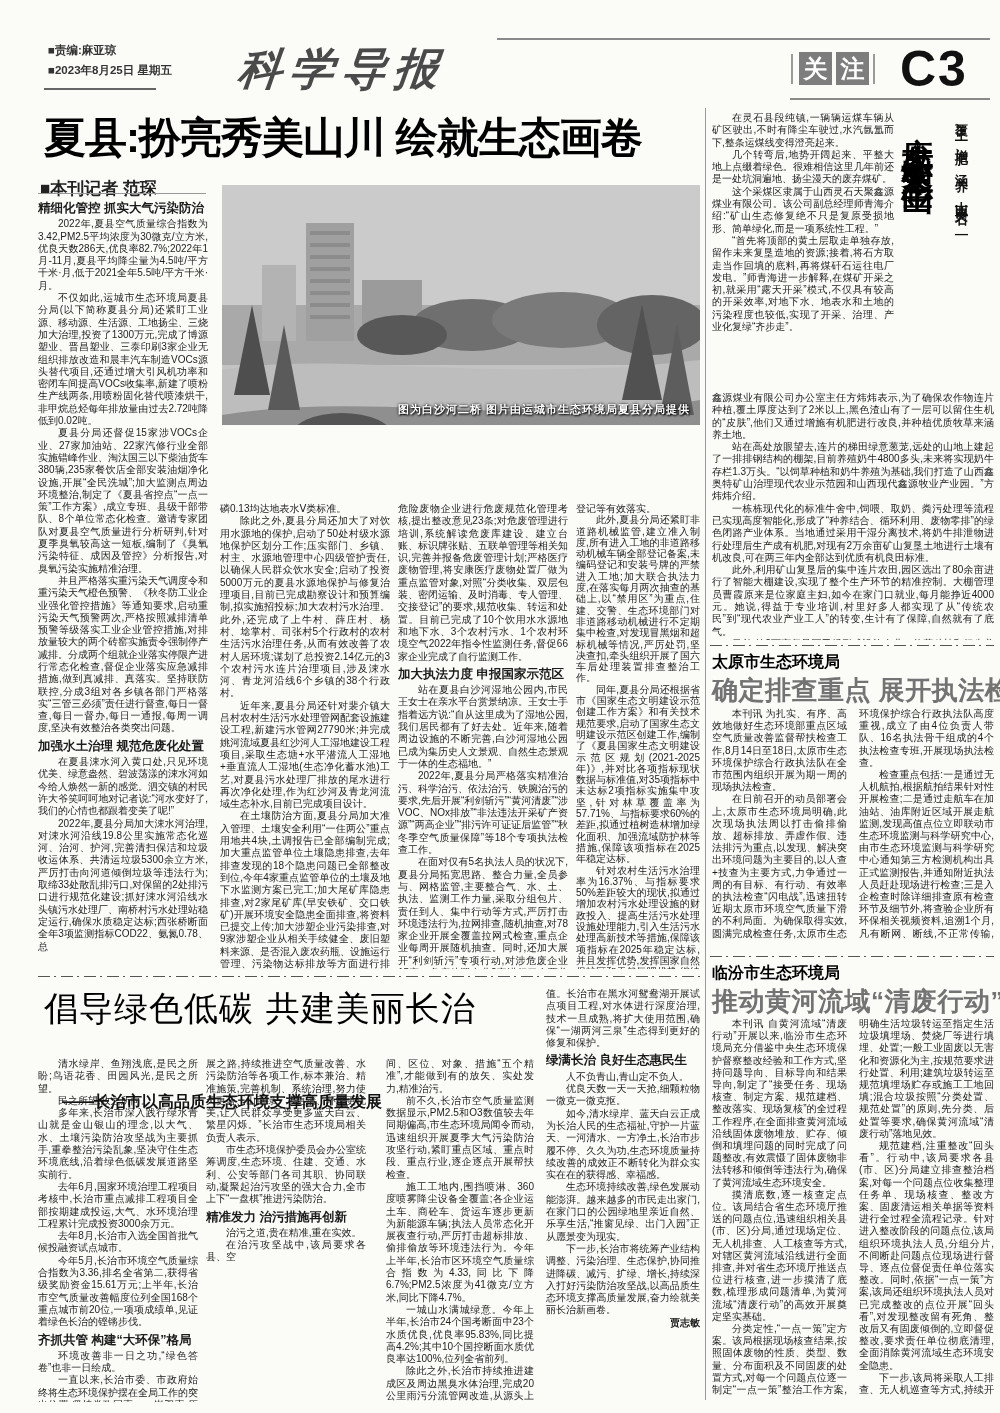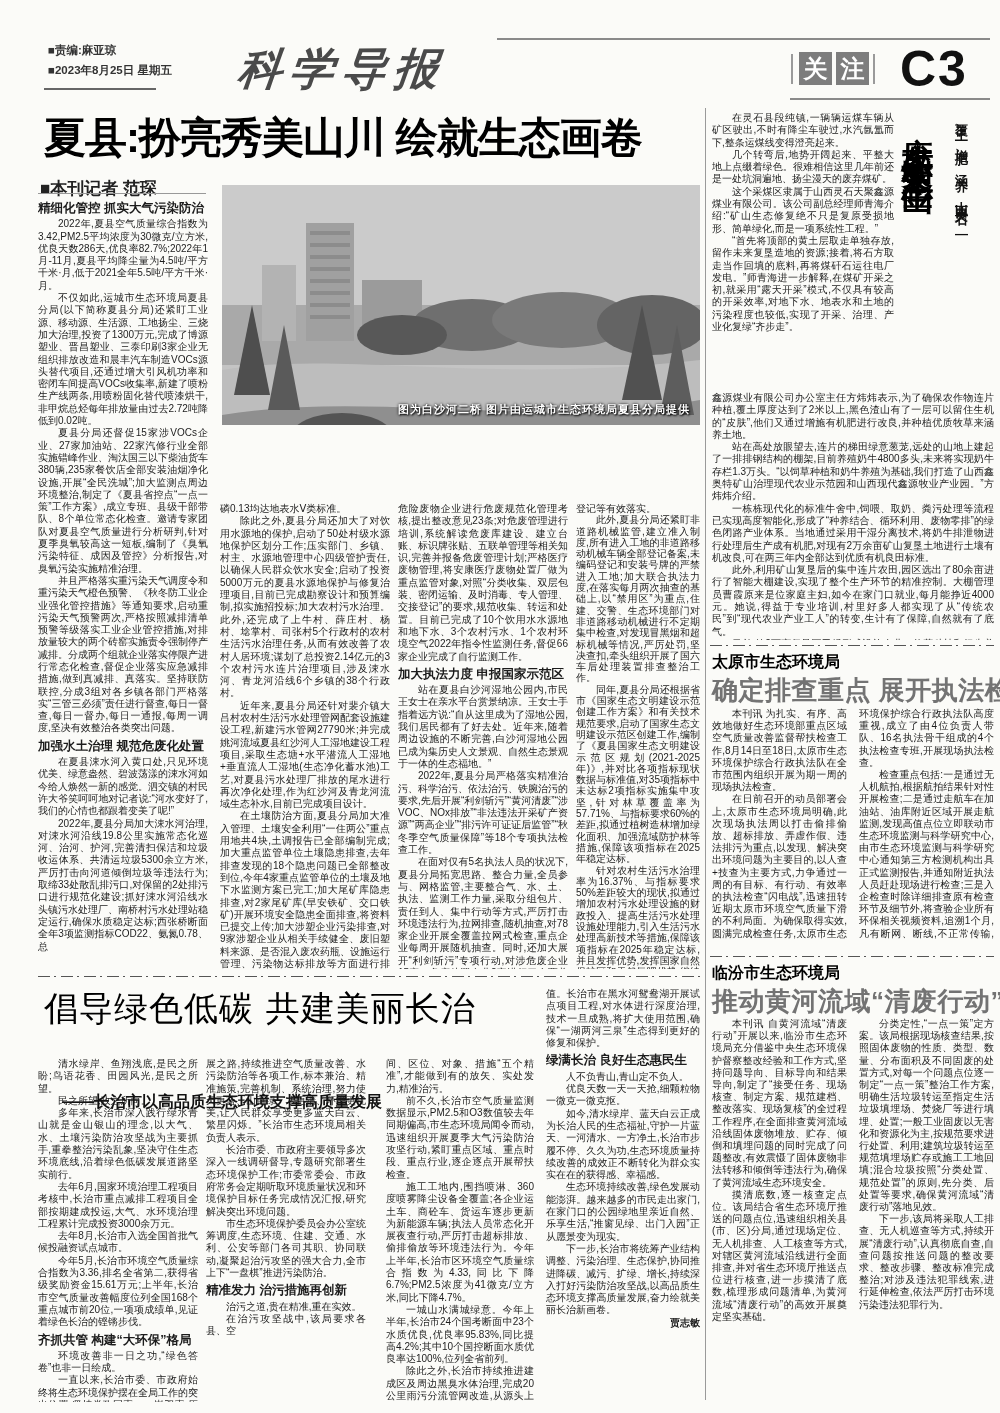--- a/index.html
+++ b/index.html
@@ -152,21 +152,20 @@
     <p class="p">去年8月,长治市入选全国首批气候投融资试点城市。</p>
     <p class="p">今年5月,长治市环境空气质量综合指数为3.36,排名全省第二,获得省级奖励资金15.61万元;上半年,长治市空气质量改善幅度位列全国168个重点城市前20位,一项项成绩单,见证着绿色长治的铿锵步伐。</p>
     <h3 class="colsub">齐抓共管 构建“大环保”格局</h3>
     <p class="p">环境改善非一日之功,“绿色答卷”也非一日绘成。</p>
     <p class="p">一直以来,长治市委、市政府始终将生态环境保护摆在全局工作的突出位置,坚持党政同责、一岗双责,压紧压实各级各部门生态环境保护责任,推动形成齐抓共管的“大环保”格局。</p>
 
   </div>
 
   <div class="abs col" style="left:206px;top:1058px;width:160px;height:344px;">
     <p class="p noind">展之路,持续推进空气质量改善、水污染防治等各项工作,标本兼治、精准施策,完善机制、系统治理,努力使天更蓝、山更绿、水更清、环境更优美,让人民群众享受更多蓝天白云、繁星闪烁。”长治市生态环境局相关负责人表示。</p>
-    <p class="p">长治市委、市政府主要领导多次深入一线调研督导,专题研究部署生态环境保护工作;市委常委会、市政府常务会定期听取环境质量状况和环境保护目标任务完成情况汇报,研究解决突出环境问题。</p>
     <p class="p">市生态环境保护委员会办公室统筹调度,生态环境、住建、交通、水利、公安等部门各司其职、协同联动,凝聚起治污攻坚的强大合力,全市上下“一盘棋”推进污染防治。</p>
     <h3 class="colsub">精准发力 治污措施再创新</h3>
     <p class="p">治污之道,贵在精准,重在实效。</p>
     <p class="p">在治污攻坚战中,该局要求各县、空</p>
   </div>
 
   <div class="abs col" style="left:386px;top:1058px;width:148px;height:344px;">
     <p class="p noind">间、区位、对象、措施“五个精准”,才能做到有的放矢、实处发力,精准治污。</p>
     <p class="p">前不久,长治市空气质量监测数据显示,PM2.5和O3数值较去年同期偏高,市生态环境局闻令而动,迅速组织开展夏季大气污染防治攻坚行动,紧盯重点区域、重点时段、重点行业,逐企逐点开展帮扶检查。</p>
     <p class="p">施工工地内,围挡喷淋、360度喷雾降尘设备全覆盖;各企业运土车、商砼车、货运车逐步更新为新能源车辆;执法人员常态化开展夜查行动,严厉打击超标排放、偷排偷放等环境违法行为。今年上半年,长治市区环境空气质量综合指数为4.33,同比下降6.7%;PM2.5浓度为41微克/立方米,同比下降4.7%。</p>
@@ -218,17 +217,18 @@
   </div>
 
   <div class="abs dashdot" style="left:710px;top:956px;width:284px;"></div>
 
   <div class="abs kicker" style="left:712px;top:963px;">临汾市生态环境局</div>
   <div class="abs r-headline" style="left:712px;top:984px;">推动黄河流域“清废行动”</div>
   <div class="abs twocol" style="left:712px;top:1018px;width:282px;height:384px;">
     <p class="p">本刊讯 自黄河流域“清废行动”开展以来,临汾市生态环境局充分借鉴中央生态环境保护督察整改经验和工作方式,坚持问题导向、目标导向和结果导向,制定了“接受任务、现场核查、制定方案、规范建档、整改落实、现场复核”的全过程工作程序,在全面排查黄河流域沿线固体废物堆放、贮存、倾倒和填埋问题的同时完成了问题整改,有效震慑了固体废物非法转移和倾倒等违法行为,确保了黄河流域生态环境安全。</p>
     <p class="p">摸清底数,逐一核查定点位。该局结合省生态环境厅推送的问题点位,迅速组织相关县(市、区)分局,通过现场定位、无人机排查、人工核查等方式,对辖区黄河流域沿线进行全面排查,并对省生态环境厅推送点位进行核查,进一步摸清了底数,梳理形成问题清单,为黄河流域“清废行动”的高效开展奠定坚实基础。</p>
     <p class="p">分类定性,“一点一策”定方案。该局根据现场核查结果,按照固体废物的性质、类型、数量、分布面积及不同固废的处置方式,对每一个问题点位逐一制定“一点一策”整治工作方案,明确生活垃圾转运至指定生活垃圾填埋场、焚烧厂等进行填埋、处置;一般工业固废以无害化和资源化为主,按规范要求进行处置、利用;建筑垃圾转运至规范填埋场贮存或施工工地回填;混合垃圾按照“分类处置、规范处置”的原则,先分类、后处置等要求,确保黄河流域“清废行动”落地见效。</p>
+    <p class="p">规范建档,注重整改“回头看”。行动中,该局要求各县(市、区)分局建立排查整治档案,对每一个问题点位收集整理任务单、现场核查、整改方案、固废清运相关单据等资料进行全过程全流程记录。针对进入整改阶段的问题点位,该局组织环境执法人员,分组分片,不间断赴问题点位现场进行督导、逐点位督促责任单位落实整改。同时,依据“一点一策”方案,该局还组织环境执法人员对已完成整改的点位开展“回头看”,对发现整改留有死角、整改后又有固废倾倒的,立即督促整改,要求责任单位彻底清理,全面消除黄河流域生态环境安全隐患。</p>
     <p class="p">下一步,该局将采取人工排查、无人机巡查等方式,持续开展“清废行动”,认真彻底自查,自查问题按推送问题的整改要求、整改步骤、整改标准完成整治;对涉及违法犯罪线索,进行延伸检查,依法严厉打击环境污染违法犯罪行为。</p>
 
   </div>
 
 </div>
 
 </body></html>

